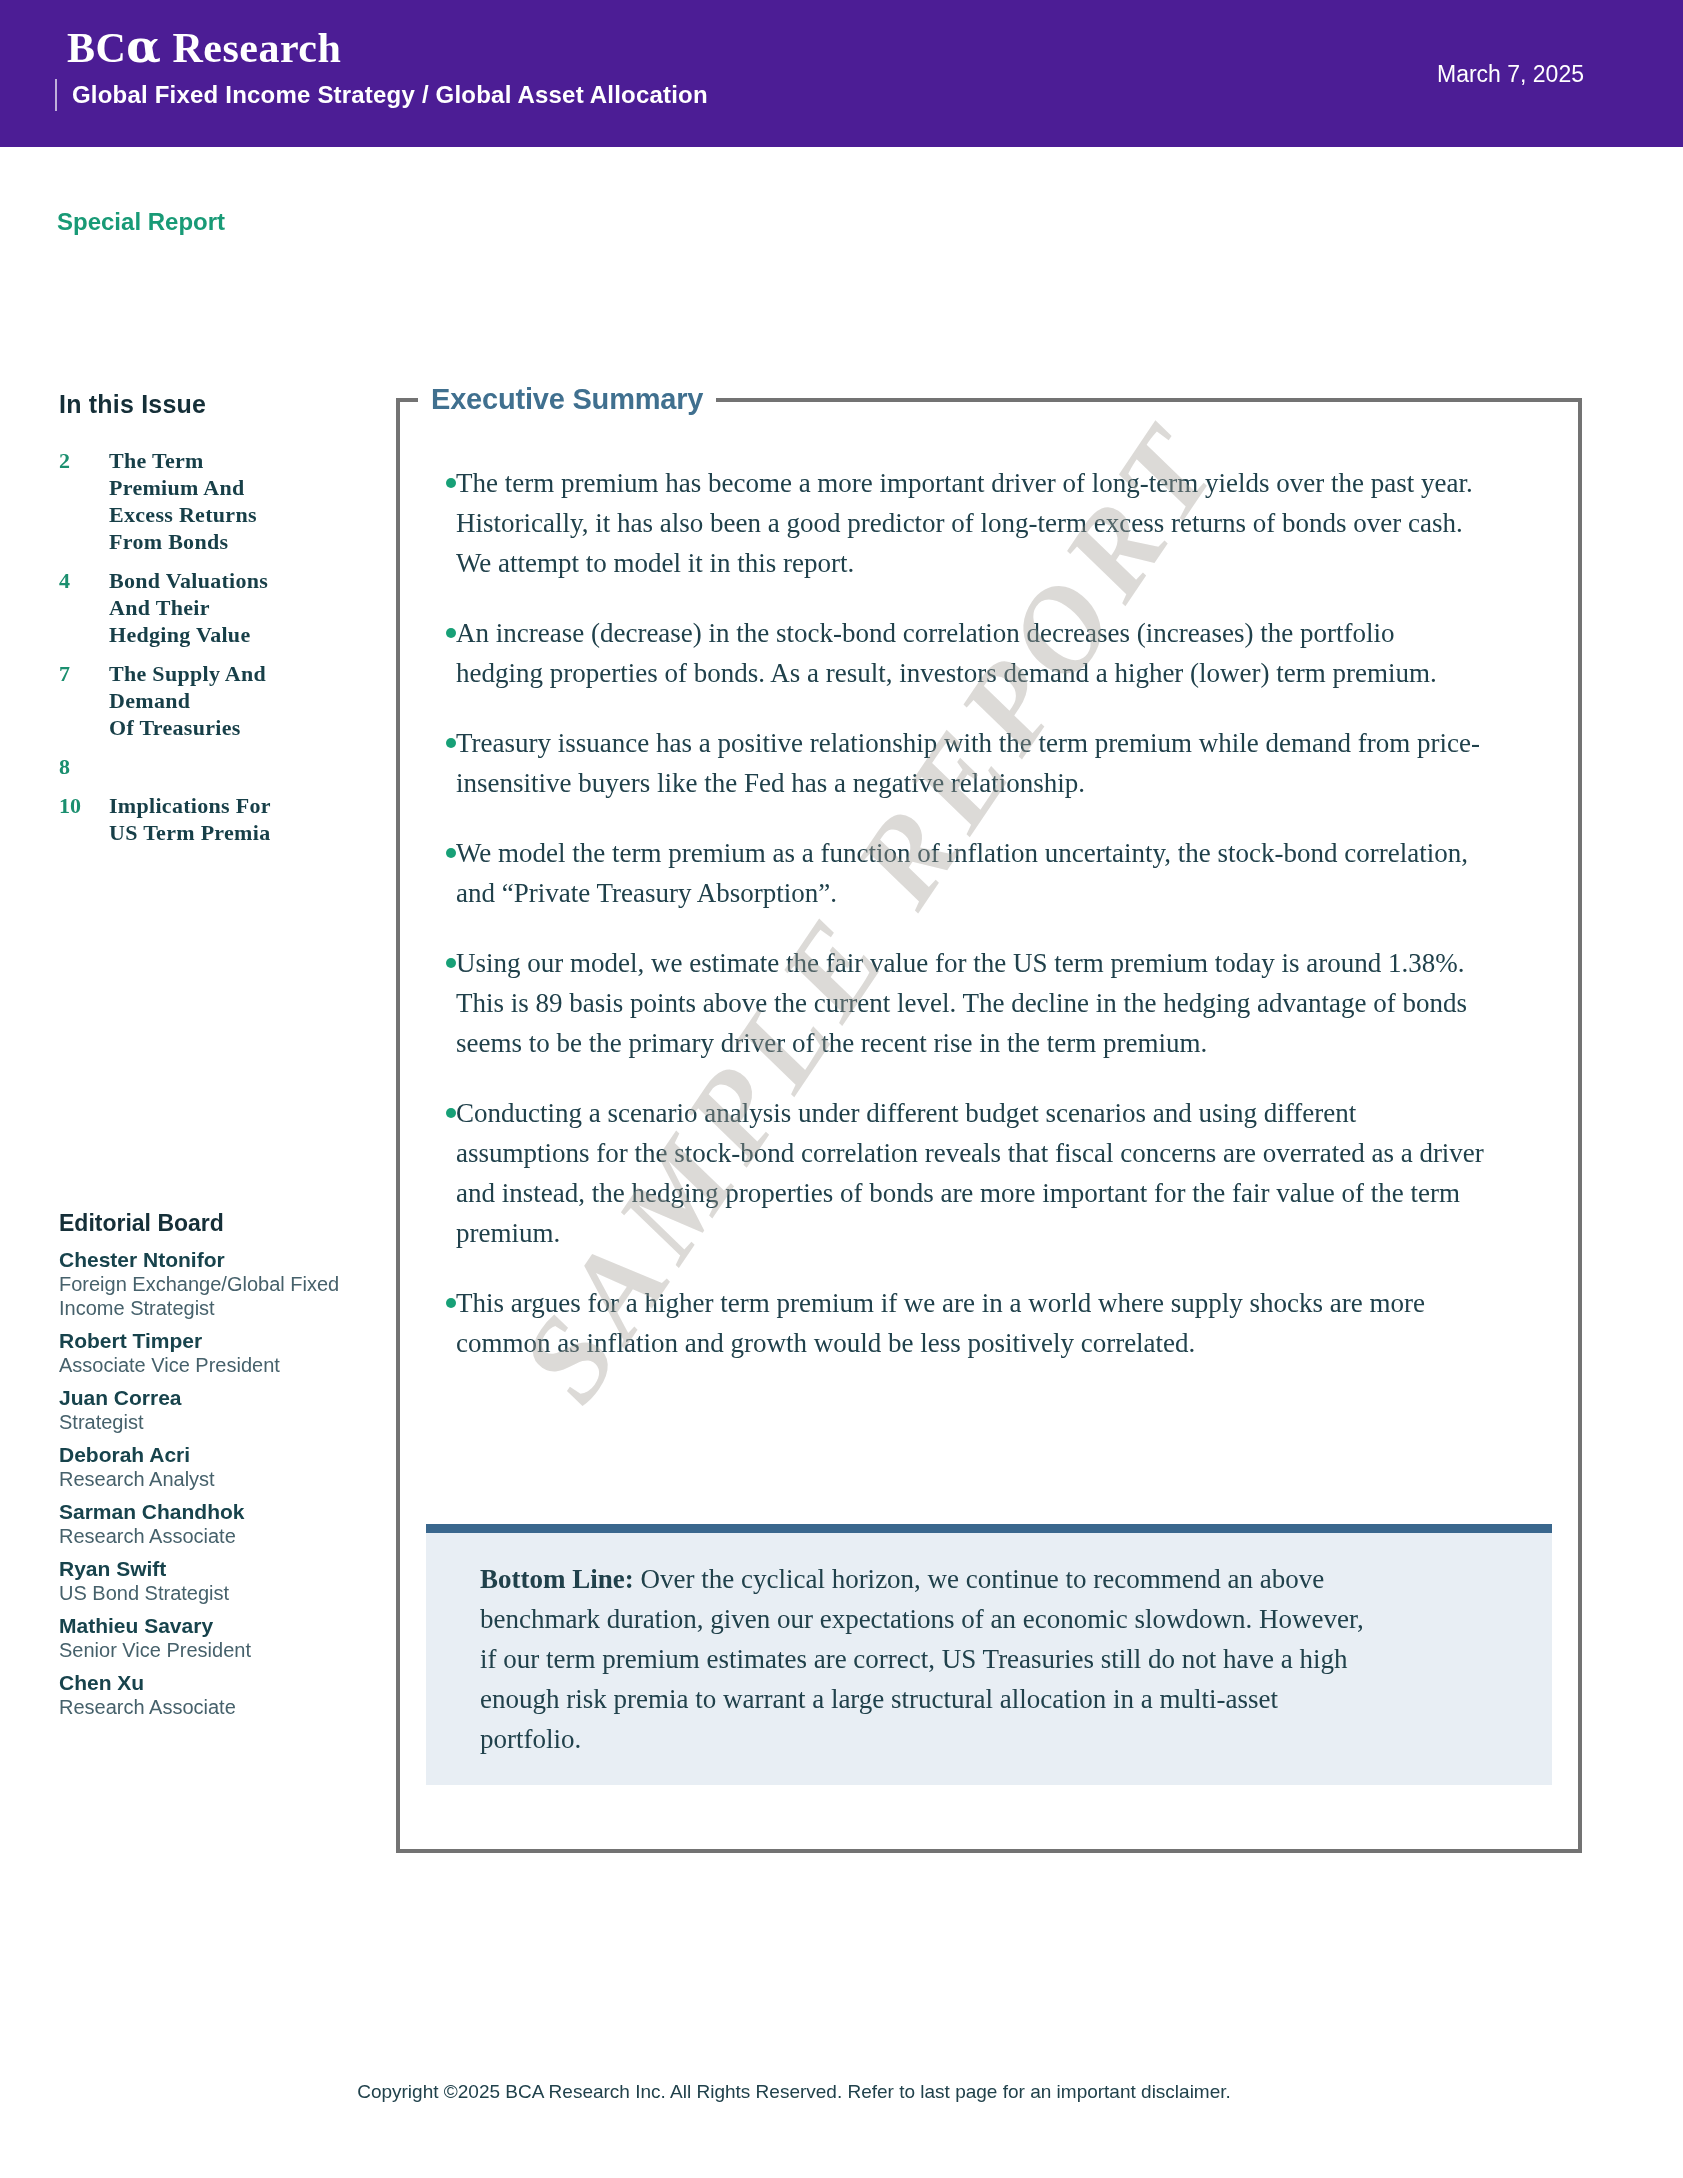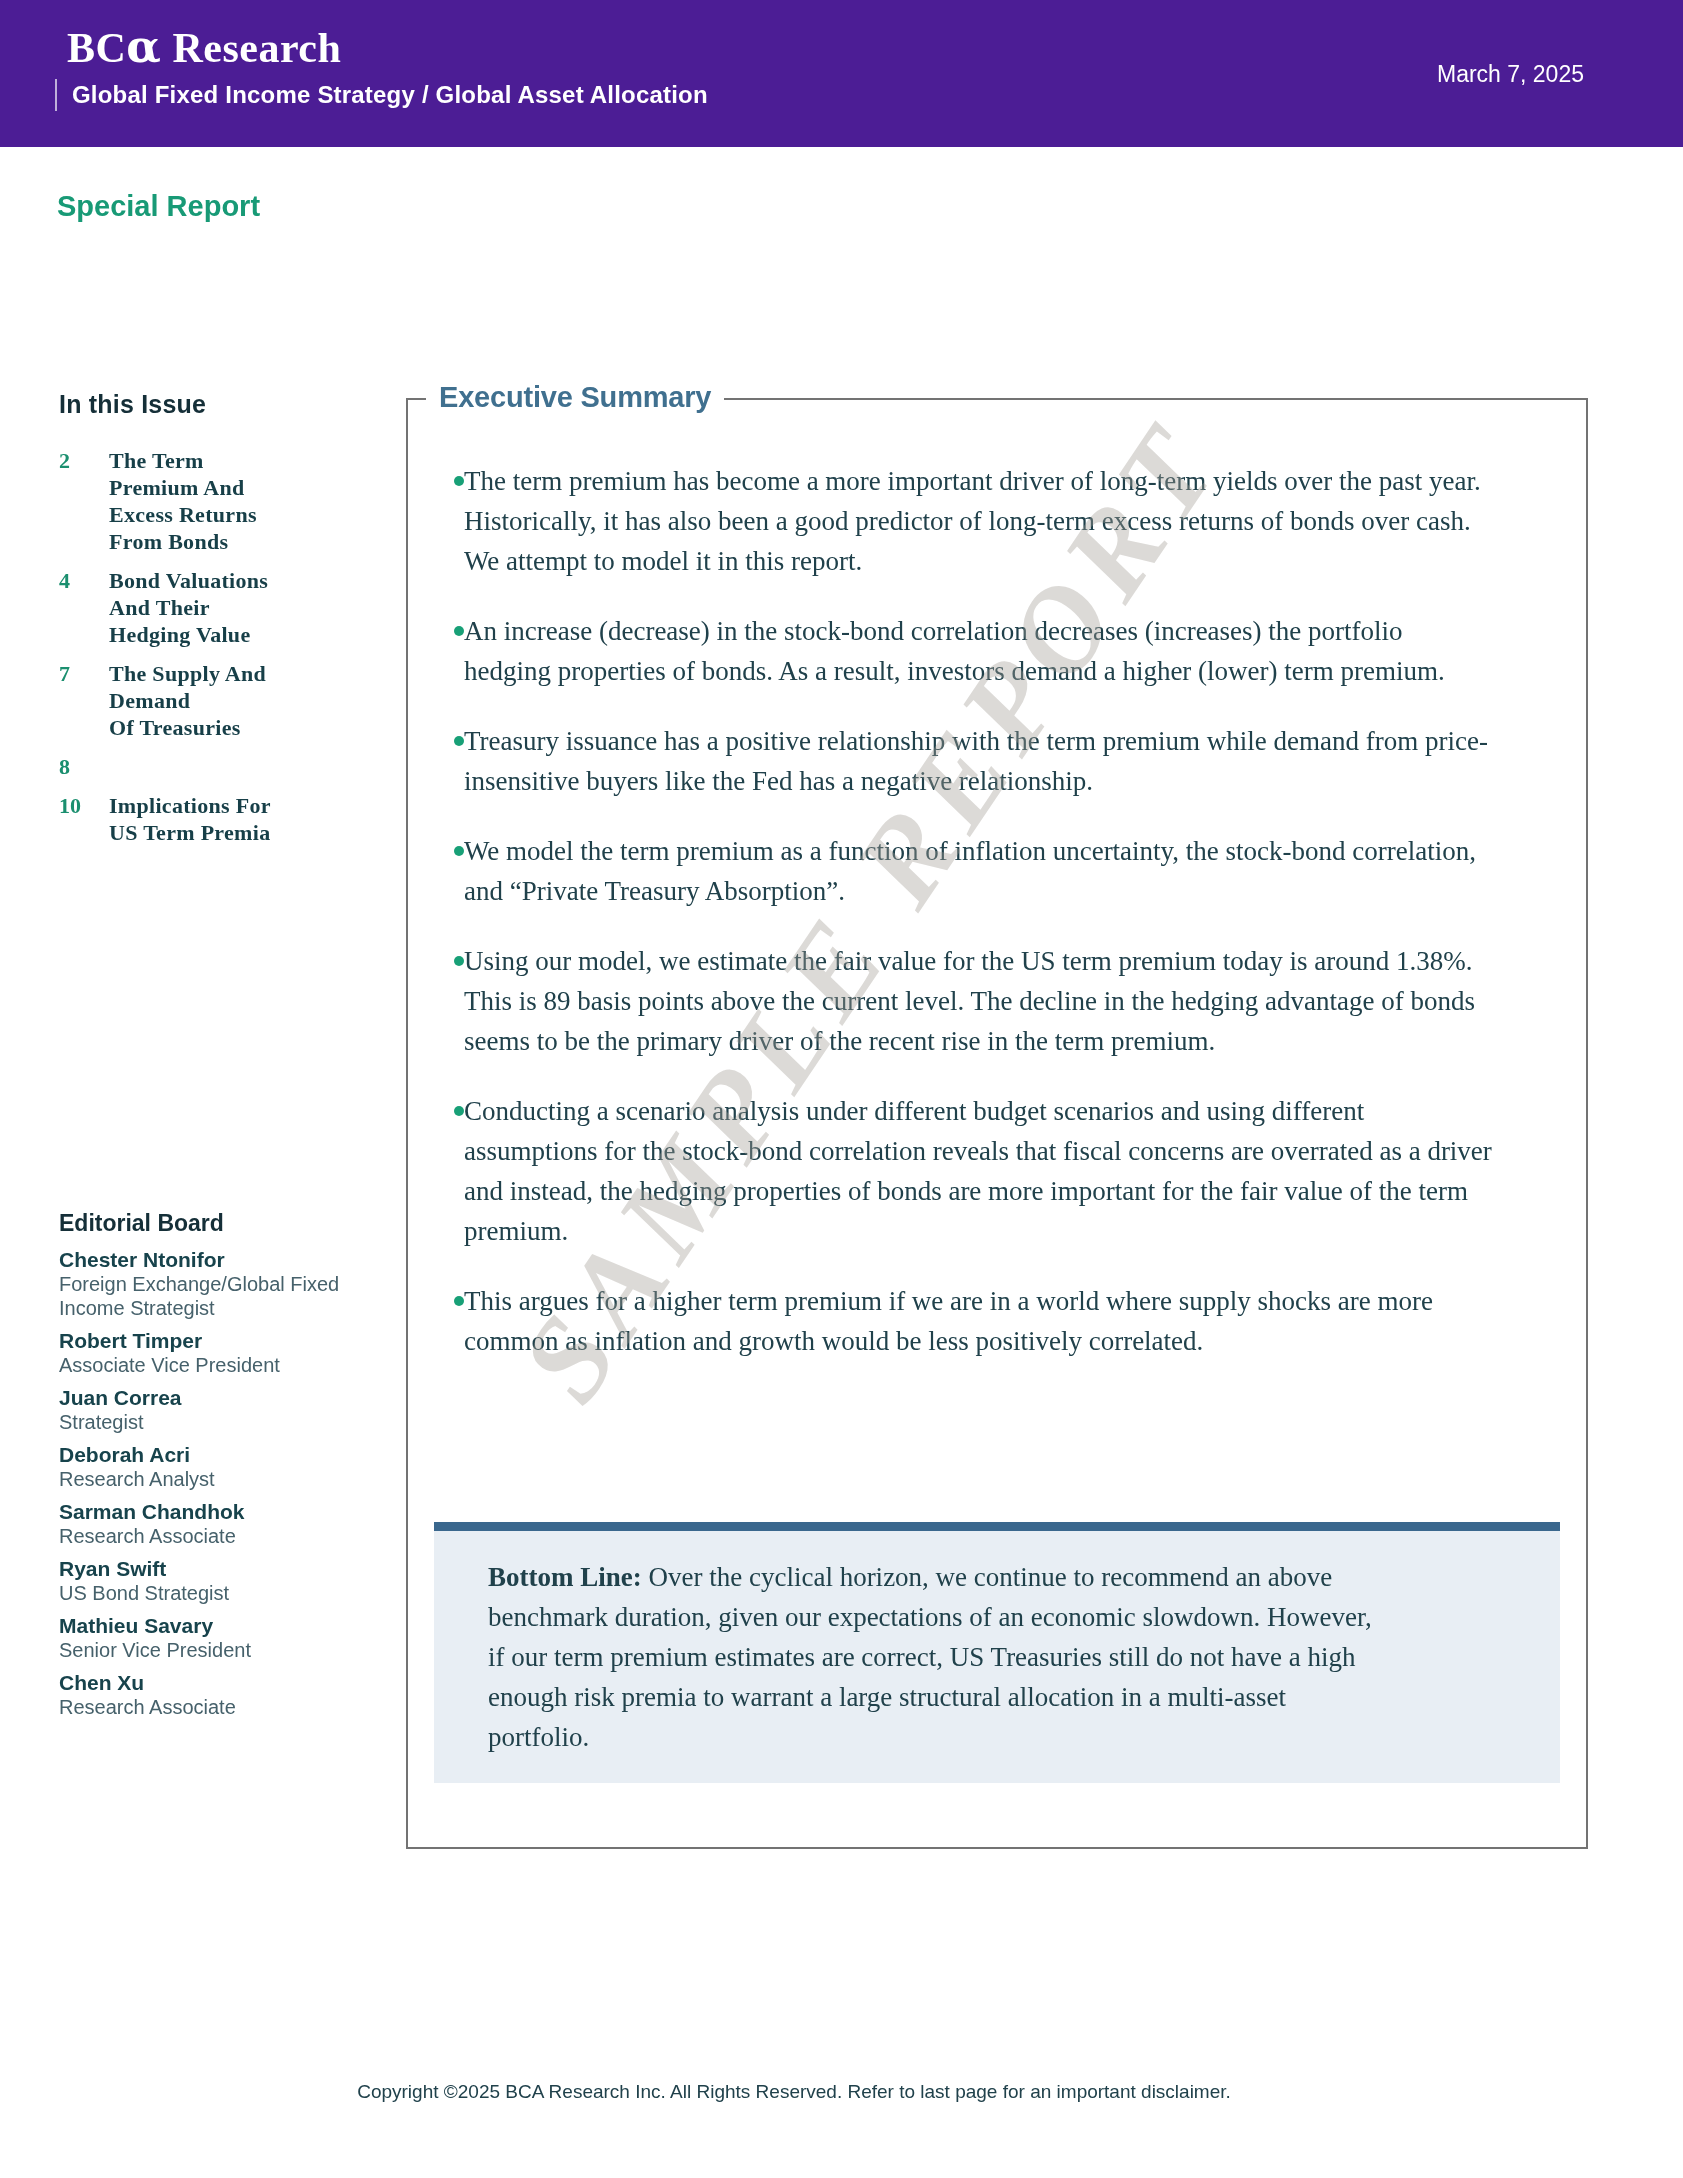--- a/index.html
+++ b/index.html
@@ -11,42 +11,42 @@
   
   .header{position:absolute;left:0;top:0;width:1683px;height:147px;background:#4c1d95;color:#fff;}
   .logo{position:absolute;left:67px;top:20px;font-family:"Liberation Serif",serif;font-weight:700;font-size:42px;letter-spacing:0.5px;}
   .logo .alpha{font-family:"DejaVu Serif","Liberation Serif",serif;font-size:45px;}
   .header-sub{position:absolute;left:55px;top:79px;display:flex;align-items:center;gap:15px;}
   .header-sub .vbar{width:2px;height:32px;background:rgba(255,255,255,.65);}
   .sub-text{font-size:24px;font-weight:700;letter-spacing:0.2px;}
   .header-date{position:absolute;right:99px;top:61px;font-size:23px;}
 
   
-  .special-report{position:absolute;left:57px;top:190px;font-size:29px;font-weight:700;color:#189a76;}
+  .special-report{position:absolute;left:57px;top:208px;font-size:24px;font-weight:700;color:#189a76;}
   .issue-heading{position:absolute;left:59px;top:390px;font-size:25px;font-weight:700;color:#152f38;letter-spacing:0.2px;}
   .issue-list{position:absolute;left:59px;top:447px;width:317px;}
   .issue-item{display:flex;margin-bottom:12px;}
   .issue-page{flex:none;width:50px;font-family:"Liberation Serif",serif;font-weight:700;font-size:22px;line-height:27px;color:#1b8f6f;}
   .issue-title{font-family:"Liberation Serif",serif;font-weight:700;font-size:22px;line-height:27px;color:#173f48;white-space:pre-line;letter-spacing:0.3px;}
 
   .board-heading{position:absolute;left:59px;top:1210px;font-size:23px;font-weight:700;color:#152f38;}
   .board-list{position:absolute;left:59px;top:1247px;width:282px;}
   .member{margin-bottom:8px;}
   .member-name{font-size:21px;font-weight:700;line-height:25px;color:#17434c;}
   .member-role{font-size:20px;line-height:24px;color:#46616b;}
 
   
   .page-title{
     position:absolute;left:396px;top:176px;width:1198px;
     font-family:"Liberation Serif",serif;font-weight:700;font-size:55px;line-height:85px;
     color:#17434c;white-space:pre-line;letter-spacing:0.5px;
   }
 
   
-  .exec-box{position:absolute;left:406px;top:398px;width:1178px;height:1447px;border:2px solid #737373;}
+  .exec-box{position:absolute;left:396px;top:398px;width:1178px;height:1447px;border:4px solid #737373;}
   .exec-heading{
     position:absolute;left:18px;top:-19px;background:#ffffff;padding:0 13px;
     font-size:29px;font-weight:700;color:#40708f;letter-spacing:-0.2px;
   }
   .bullets{position:absolute;left:0;top:0;right:0;padding:61px 94px 0 46px;}
   .bullet{display:flex;margin-bottom:30px;}
   .dot{flex:none;width:10px;height:10px;border-radius:50%;background:#18a077;margin-top:15px;}
   .bullet-text{font-family:"Liberation Serif",serif;font-size:27px;line-height:40px;color:#20414b;}
 
   .bottom-line{

